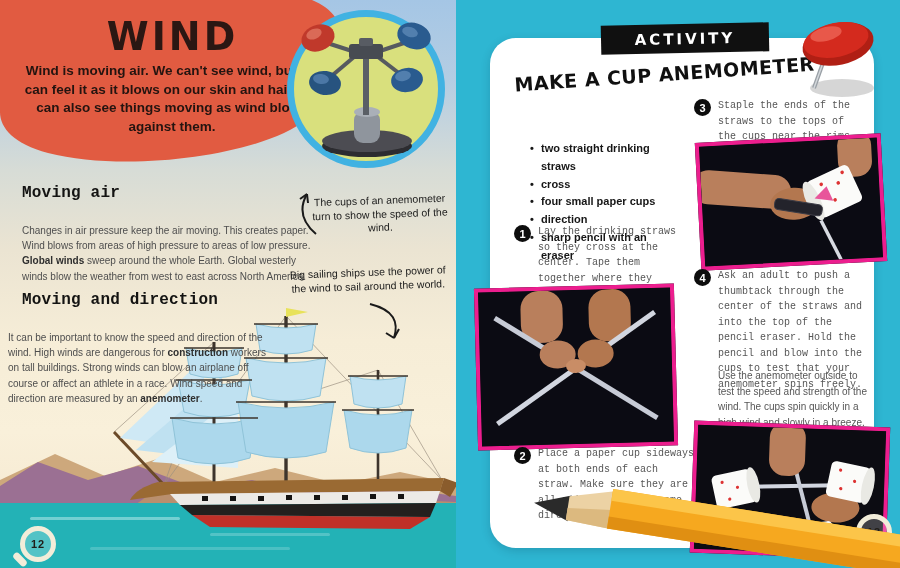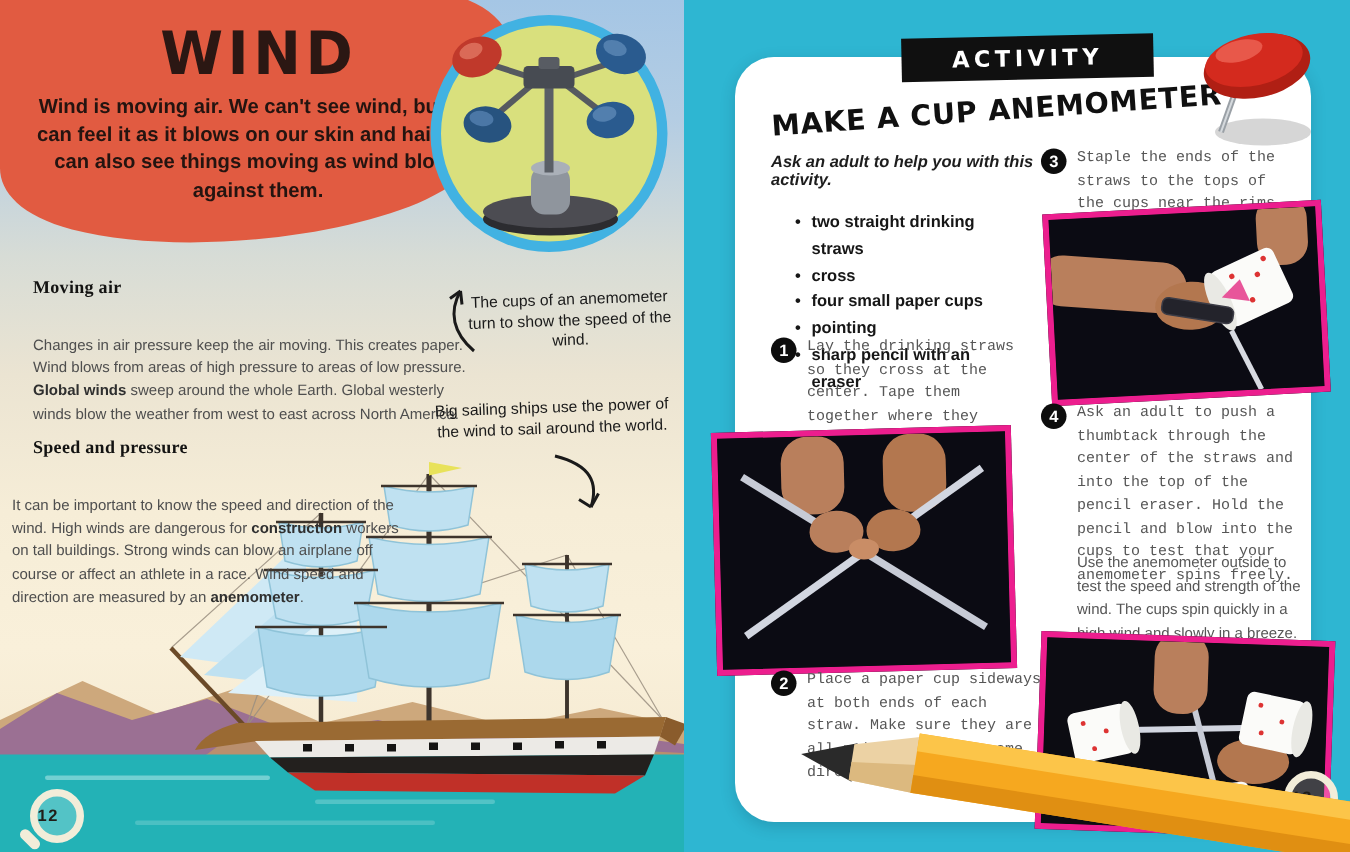--- a/index.html
+++ b/index.html
@@ -21,33 +21,33 @@
     color:#2b1713;transform:scaleY(1.05);}
   .wind-intro{position:absolute;left:18px;top:62px;width:308px;text-align:center;
     font-weight:bold;font-size:13.5px;line-height:1.38;color:#241410;}
   .anemo-circle{position:absolute;left:287px;top:10px;width:158px;height:158px;border-radius:50%;
     background:#d9e07d;border:7px solid #41b2e2;box-sizing:border-box;}
   .callout{position:absolute;font-size:10.5px;line-height:1.3;color:#1a1a1a;text-align:center;
     font-weight:500;transform:rotate(-2deg);}
   .callout1{left:312px;top:194px;width:136px;}
   .callout2{left:284px;top:266px;width:168px;}
   .arrow-svg{position:absolute;}
-  .section-heading{position:absolute;font-family:Liberation Serif, serif;font-weight:bold;
-    font-size:12px;color:#131312;letter-spacing:.2px;}
+  .section-heading{position:absolute;font-family:Liberation Mono, monospace;font-weight:bold;
+    font-size:16px;color:#131312;letter-spacing:.2px;}
   .h-moving{left:22px;top:184px;}
   .h-speed{left:22px;top:291px;}
   .body-text{position:absolute;font-size:10px;line-height:1.52;color:#4e4e4e;}
   .b-moving{left:22px;top:213px;width:292px;}
   .b-speed{left:8px;top:320px;width:268px;}
   .body-text b{color:#2f2f2f;}
   
   .page-badge{position:absolute;width:36px;height:36px;}
   .page-badge .ring{position:absolute;left:0;top:0;width:36px;height:36px;border-radius:50%;
     border:5px solid #f2edd9;box-sizing:border-box;background:rgba(255,255,255,.22);
-    display:flex;align-items:center;justify-content:flex-start;}
+    display:flex;align-items:center;justify-content:center;}
   .page-badge .num{font-size:11px;font-weight:bold;color:#201d18;letter-spacing:1px;}
   .page-badge .handle{position:absolute;width:16px;height:7px;background:#f2edd9;border-radius:4px;}
   .badge-left{left:20px;top:526px;}
   .badge-left .handle{left:-8px;top:30px;transform:rotate(45deg);}
   .badge-right{left:856px;top:514px;}
   .badge-right .handle{left:26px;top:30px;transform:rotate(-45deg);}
   
   .right-page{position:absolute;left:456px;top:0;width:444px;height:568px;background:#2eb6d2;overflow:hidden;}
   .panel{position:absolute;left:34px;top:38px;width:384px;height:510px;background:#ffffff;
     border-radius:26px;box-shadow:0 3px 10px rgba(0,40,60,.18);}
@@ -201,36 +201,35 @@
 
     <div class="section-heading h-moving">Moving air</div>
     <p class="body-text b-moving"><span>Changes in air pressure keep the air moving. This creates paper. Wind blows from areas of high pressure to areas of low pressure. </span><b>Global winds</b><span> sweep around the whole Earth. Global westerly winds blow the weather from west to east across North America.</span></p>
 
     <div class="callout callout2">Big sailing ships use the power of the wind to sail around the world.</div>
     <svg class="arrow-svg" style="left:366px;top:300px;" width="36" height="42">
       <path d="M4,4 C28,10 33,22 28,38" stroke="#1a1a1a" stroke-width="2" fill="none"></path>
       <path d="M28,38 L20,33 M28,38 L33,29" stroke="#1a1a1a" stroke-width="2" fill="none"></path>
     </svg>
 
-    <div class="section-heading h-speed">Speed and pressure</div>
+    <div class="section-heading h-speed">Moving and direction</div>
     <p class="body-text b-speed"><span>It can be important to know the speed and direction of the wind. High winds are dangerous for </span><b>construction</b><span> workers on tall buildings. Strong winds can blow an airplane off course or affect an athlete in a race. Wind speed and direction are measured by an </span><b>anemometer</b><span>.</span></p>
   </div>
 
   <div class="right-page">
 
     <div class="panel">
       <div class="activity-title">MAKE A CUP ANEMOMETER</div>
-      <div class="panel-intro">Ask an adult to help you with this activity.</div>
 
       <div class="materials">
         <ul>
           <li>two straight drinking straws</li>
           <li>cross</li>
           <li>four small paper cups</li>
-          <li>pointing</li>
+          <li>direction</li>
           <li>sharp pencil with an eraser</li>
         </ul>
       </div>
 
       <div class="step step1">
         <div class="step-badge">1</div>
         <div class="step-text">Lay the drinking straws so they cross at the center. Tape them together where they cross.</div>
       </div>
 
       <div class="photo photo1">

